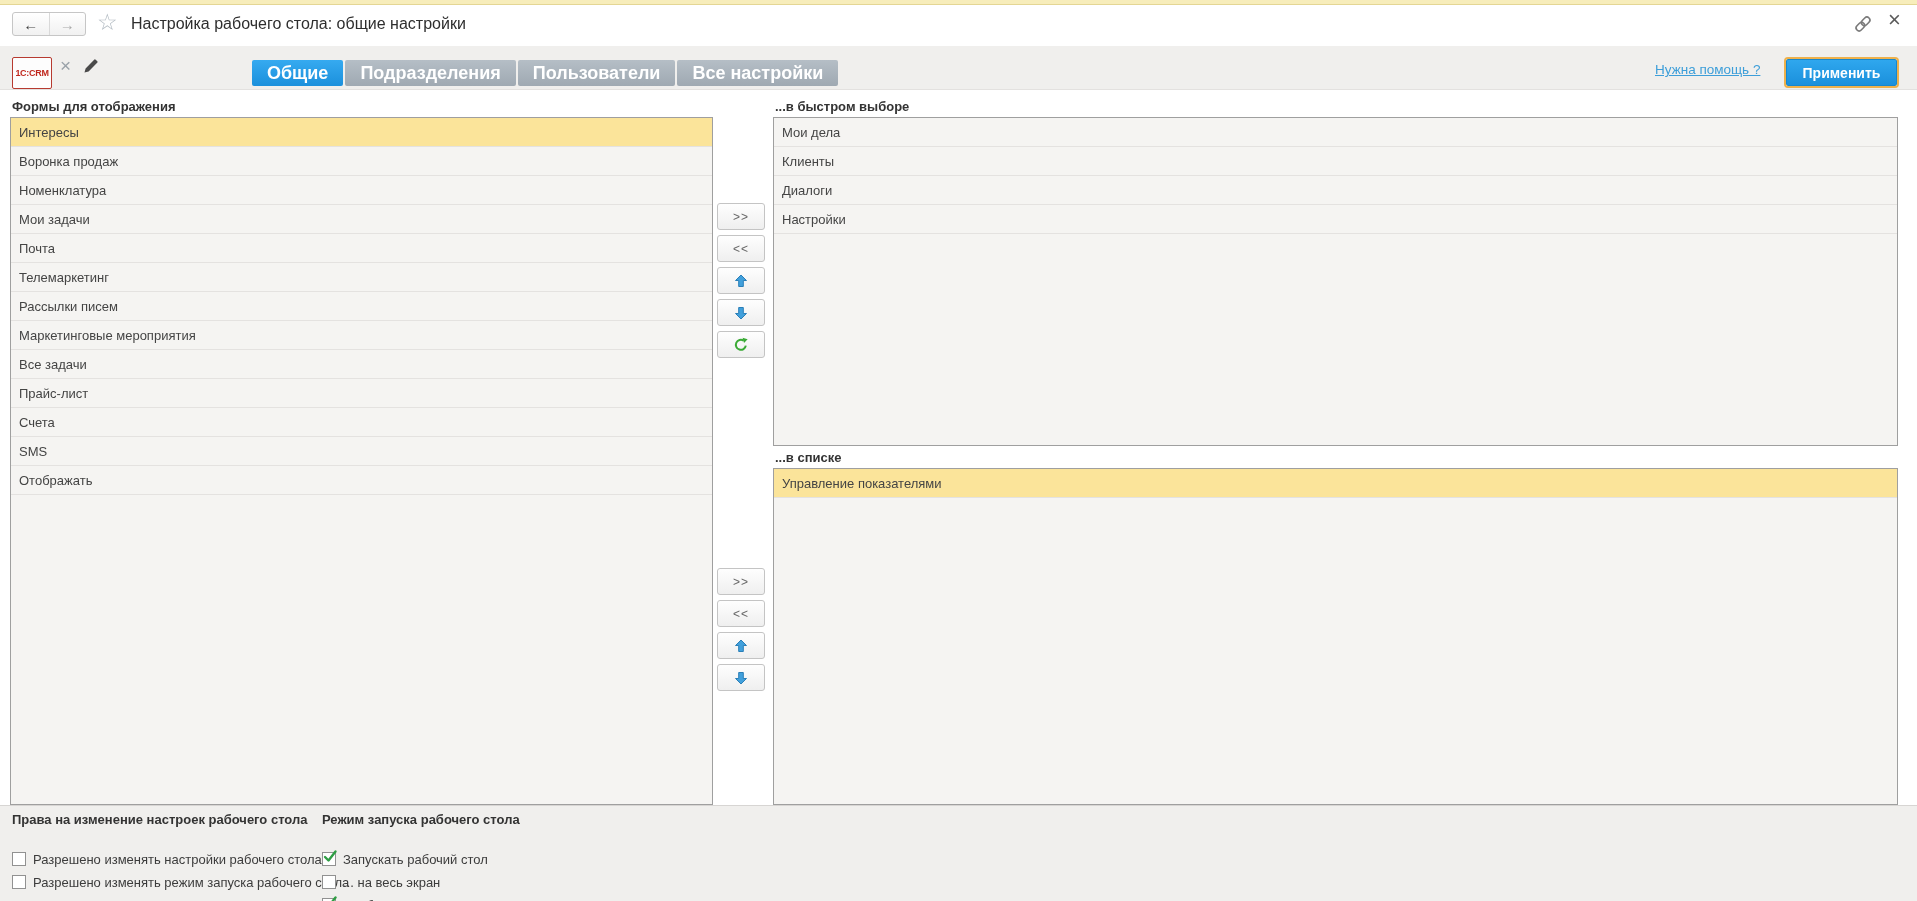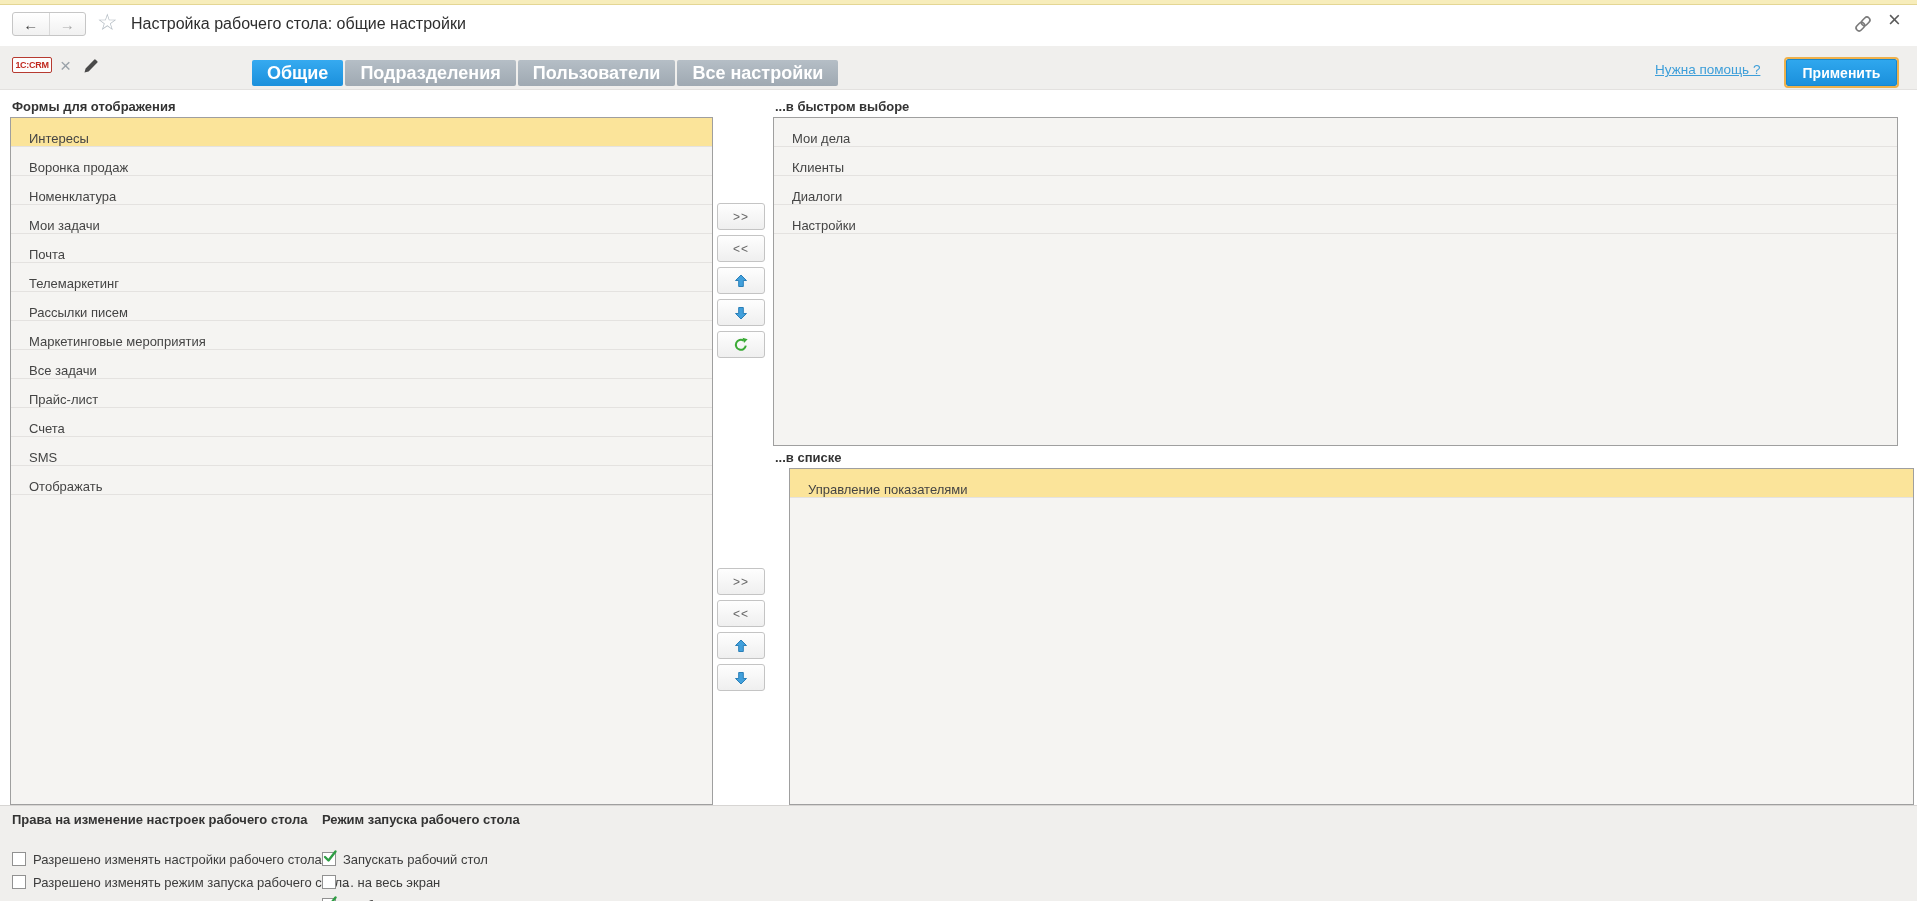--- a/index.html
+++ b/index.html
@@ -24,21 +24,21 @@
   .nav-btn.back { color:#3f3f3f; border-right:1px solid #d9d9d9; font-weight:bold; }
   .nav-btn.fwd  { color:#a9a9a9; }
   .star { position:absolute; left:97px; top:4px; font-size:23px; color:#b4bcc3; }
   .page-title { position:absolute; left:131px; top:10px; font-size:16px; color:#2e2e2e; white-space:nowrap; }
   .link-icon { position:absolute; left:1851px; top:9px; }
   .close-btn { position:absolute; left:1888px; top:2px; font-size:22px; color:#5a5a5a; cursor:pointer; }
 
   
   .toolbar { position:absolute; left:0; top:46px; width:100%; height:44px;
     background:#f0efed; border-bottom:1px solid #e3e1df; }
-  .logo { position:absolute; left:12px; top:11px; width:40px; height:16px;
+  .logo { position:absolute; left:12px; top:11px; width:40px; height:32px;
     border:1px solid #b73a30; border-radius:2px; background:#fdfdfd;
     display:flex; align-items:center; justify-content:center;
     font-weight:bold; font-size:9px; letter-spacing:-0.3px; color:#c0281e; }
   .toolbar-x { position:absolute; left:60px; top:9px; font-size:19px; color:#9aa2a9; cursor:pointer; }
   .pencil { position:absolute; left:82px; top:11px; cursor:pointer; }
   .tabs { position:absolute; left:252px; top:14px; height:26px; display:flex; gap:2px; }
   .tab { height:26px; padding:0 15px; border:none; border-radius:2px;
     font-family:inherit; font-size:18px; font-weight:bold; color:#ffffff;
     background:linear-gradient(#b5bec6,#9fa9b2); cursor:pointer; white-space:nowrap; }
   .tab.active { background:linear-gradient(#36aaf0,#1b90dc); }
@@ -46,22 +46,22 @@
     color:#3d9ed9; text-decoration:underline; cursor:pointer; white-space:nowrap; }
   .apply-btn { position:absolute; left:1786px; top:13px; width:111px; height:27px;
     background:linear-gradient(#2fa7ee,#1b90dc); color:#fff; font-weight:bold; font-size:14px;
     border:1px solid #1787cd; border-radius:2px; outline:2px solid #eeb14c;
     cursor:pointer; font-family:inherit; }
 
   
   .content { position:absolute; left:0; top:90px; width:100%; height:715px; background:#fff; }
   .panel-header { position:absolute; font-size:13px; font-weight:bold; color:#333; white-space:nowrap; }
   .panel { position:absolute; border:1px solid #9f9f9f; background:#f5f4f2; overflow:hidden; }
-  .row { height:29px; border-bottom:1px solid #e4e2e0; display:flex; align-items:flex-end;
-    padding-left:18px; font-size:13px; color:#444; cursor:pointer; background:#f5f4f2; }
+  .row { height:29px; border-bottom:1px solid #e4e2e0; display:flex; align-items:center;
+    padding-left:8px; font-size:13px; color:#444; cursor:pointer; background:#f5f4f2; }
   .row.selected { background:#fbe49a; }
   .row-label { white-space:nowrap; }
 
   .transfer-col { position:absolute; width:48px; display:flex; flex-direction:column; gap:5px; }
   .tbtn { width:48px; height:27px; border:1px solid #c4c4c4; border-radius:3px;
     background:linear-gradient(#fefefe,#efefef); color:#666; font-size:12px; letter-spacing:1px;
     display:flex; align-items:center; justify-content:center; cursor:pointer; font-family:inherit; }
 
   
   .bottom { position:absolute; left:0; top:805px; width:100%; height:96px;
@@ -224,21 +224,21 @@
         <span class="row-label">Диалоги</span>
       </div>
 
 
       <div class="row">
         <span class="row-label">Настройки</span>
       </div>
     </div>
 
   <div class="panel-header" style="left:775px; top:360px;">...в списке</div>
-  <div class="panel" style="left:773px; top:378px; width:1125px; height:337px;margin-left:16px;">
+  <div class="panel" style="left:773px; top:378px; width:1125px; height:337px;">
 
       <div class="row selected">
         <span class="row-label">Управление показателями</span>
       </div>
     </div>
 
   <div class="transfer-col" style="left:717px; top:478px;">
     <button class="tbtn">&gt;&gt;</button>
     <button class="tbtn">&lt;&lt;</button>
     <button class="tbtn">

